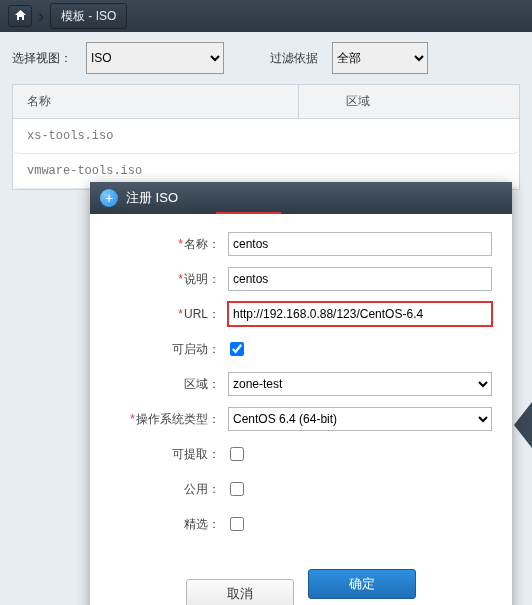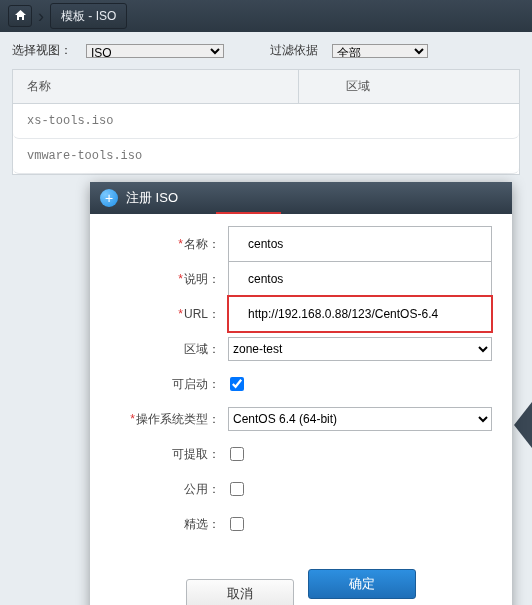--- a/index.html
+++ b/index.html
@@ -7,21 +7,21 @@
 
 
 .header-bar { height: 32px; background: linear-gradient(#3a4754, #2c3843); display: flex; align-items: center; padding: 0 8px; gap: 6px; }
 .home-btn { width: 24px; height: 22px; background: linear-gradient(#384553,#2b3640); border: 1px solid #1d252e; border-radius: 3px; display: flex; align-items: center; justify-content: center; color: #fff; font-size: 12px; }
 .chevron-sep { color: #1d252e; font-size: 18px; }
 .breadcrumb-item { height: 26px; background: linear-gradient(#384553,#2b3640); border: 1px solid #1d252e; border-radius: 3px; padding: 0 10px; display: flex; align-items: center; color: #e6eaef; font-size: 12px; }
 
 
 .filter-bar { padding: 10px 12px; display: flex; align-items: center; gap: 14px; font-size: 12px; color: #333; }
 .filter-bar label { }
-.filter-bar select { font-size: 12px; border: 1px solid #999; background: #efefef; height: 14px; }
+.filter-bar select { font-size: 12px; border: 1px solid #999; background: #efefef; height: 32px; }
 .sel-wide { width: 138px; }
 .sel-med { width: 96px; }
 .filter-gap { width: 18px; }
 
 
 .table-wrap { margin: 0 12px; border: 1px solid #cfd5da; background: #fff; }
 .table-head { display: flex; background: #f1f3f5; border-bottom: 1px solid #cfd5da; gap: 33px; }
 .th { padding: 8px 14px; font-size: 12px; color: #555; }
 .th1 { flex: 1.05; border-right: 1px solid #cfd5da; }
 .th2 { flex: 0.65; }
@@ -33,21 +33,21 @@
 
 .modal { position: absolute; left: 90px; top: 182px; width: 422px; background: #fff; border-radius: 2px; box-shadow: 0 3px 14px rgba(0,0,0,0.35); }
 .modal-head { height: 32px; background: linear-gradient(#4b5a69,#2e3a46); display: flex; align-items: center; padding: 0 10px; gap: 8px; color: #fff; font-size: 13px; }
 .modal-plus { width: 18px; height: 18px; border-radius: 50%; background: radial-gradient(circle at 30% 30%, #79c8ff, #1f8fe8); display: flex; align-items: center; justify-content: center; color: #fff; font-size: 14px; line-height: 1; }
 .modal-title-underline { position: absolute; left: 126px; top: 30px; width: 65px; height: 2px; background: #d33; }
 
 .modal-body { padding: 18px 20px 0 20px; }
 .form-row { display: flex; align-items: center; margin-bottom: 11px; height: 24px; }
 .form-row .lbl { width: 118px; text-align: right; padding-right: 8px; font-size: 12px; color: #444; }
 .req { color: #d33; margin-right: 1px; }
-.form-row input[type="text"] { flex: 1; height: 36px; border: 1px solid #b5b9bd; padding: 0 19px; font-size: 12px; }
+.form-row input[type="text"] { flex: 1; height: 24px; border: 1px solid #b5b9bd; padding: 0 4px; font-size: 12px; }
 .form-row select { flex: 1; height: 24px; border: 1px solid #b5b9bd; font-size: 12px; background: #fff; }
 .form-row input[type="checkbox"] { width: 14px; height: 14px; margin-left: 2px; }
 .url-highlight { outline: 2px solid #d33; outline-offset: -1px; }
 .modal-footer { display: flex; justify-content: center; gap: 14px; padding: 22px 0 20px 0; }
 .btn { width: 108px; height: 30px; font-size: 13px; border-radius: 3px; cursor: pointer; }
 .btn-cancel { background: linear-gradient(#fcfcfc,#eaeaea); border: 1px solid #b5b9bd; color: #333; margin-top: 10px; }
 .btn-ok { background: linear-gradient(#2d8fe0,#1f6fb8); border: 1px solid #1a5c98; color: #fff; }
 </style>
 </head>
 <body>
@@ -107,29 +107,29 @@
       <span class="lbl"><span class="req">*</span><span>说明：</span></span>
       <input type="text" value="centos" style="">
     </div>
 
     <div class="form-row">
       <span class="lbl"><span class="req">*</span><span>URL：</span></span>
       <input type="text" class="url-highlight" value="http://192.168.0.88/123/CentOS-6.4" style="">
     </div>
 
     <div class="form-row">
+      <span class="lbl"><span>可启动：</span></span>
+      <input type="checkbox" checked="" style="">
+    </div>
+
+    <div class="form-row">
       <span class="lbl"><span>区域：</span></span>
       <select>
         <option>zone-test</option>
       </select>
-    </div>
-
-    <div class="form-row">
-      <span class="lbl"><span>可启动：</span></span>
-      <input type="checkbox" checked="" style="">
     </div>
 
     <div class="form-row">
       <span class="lbl"><span class="req">*</span><span>操作系统类型：</span></span>
       <select>
         <option>CentOS 6.4 (64-bit)</option>
       </select>
     </div>
 
     <div class="form-row">

